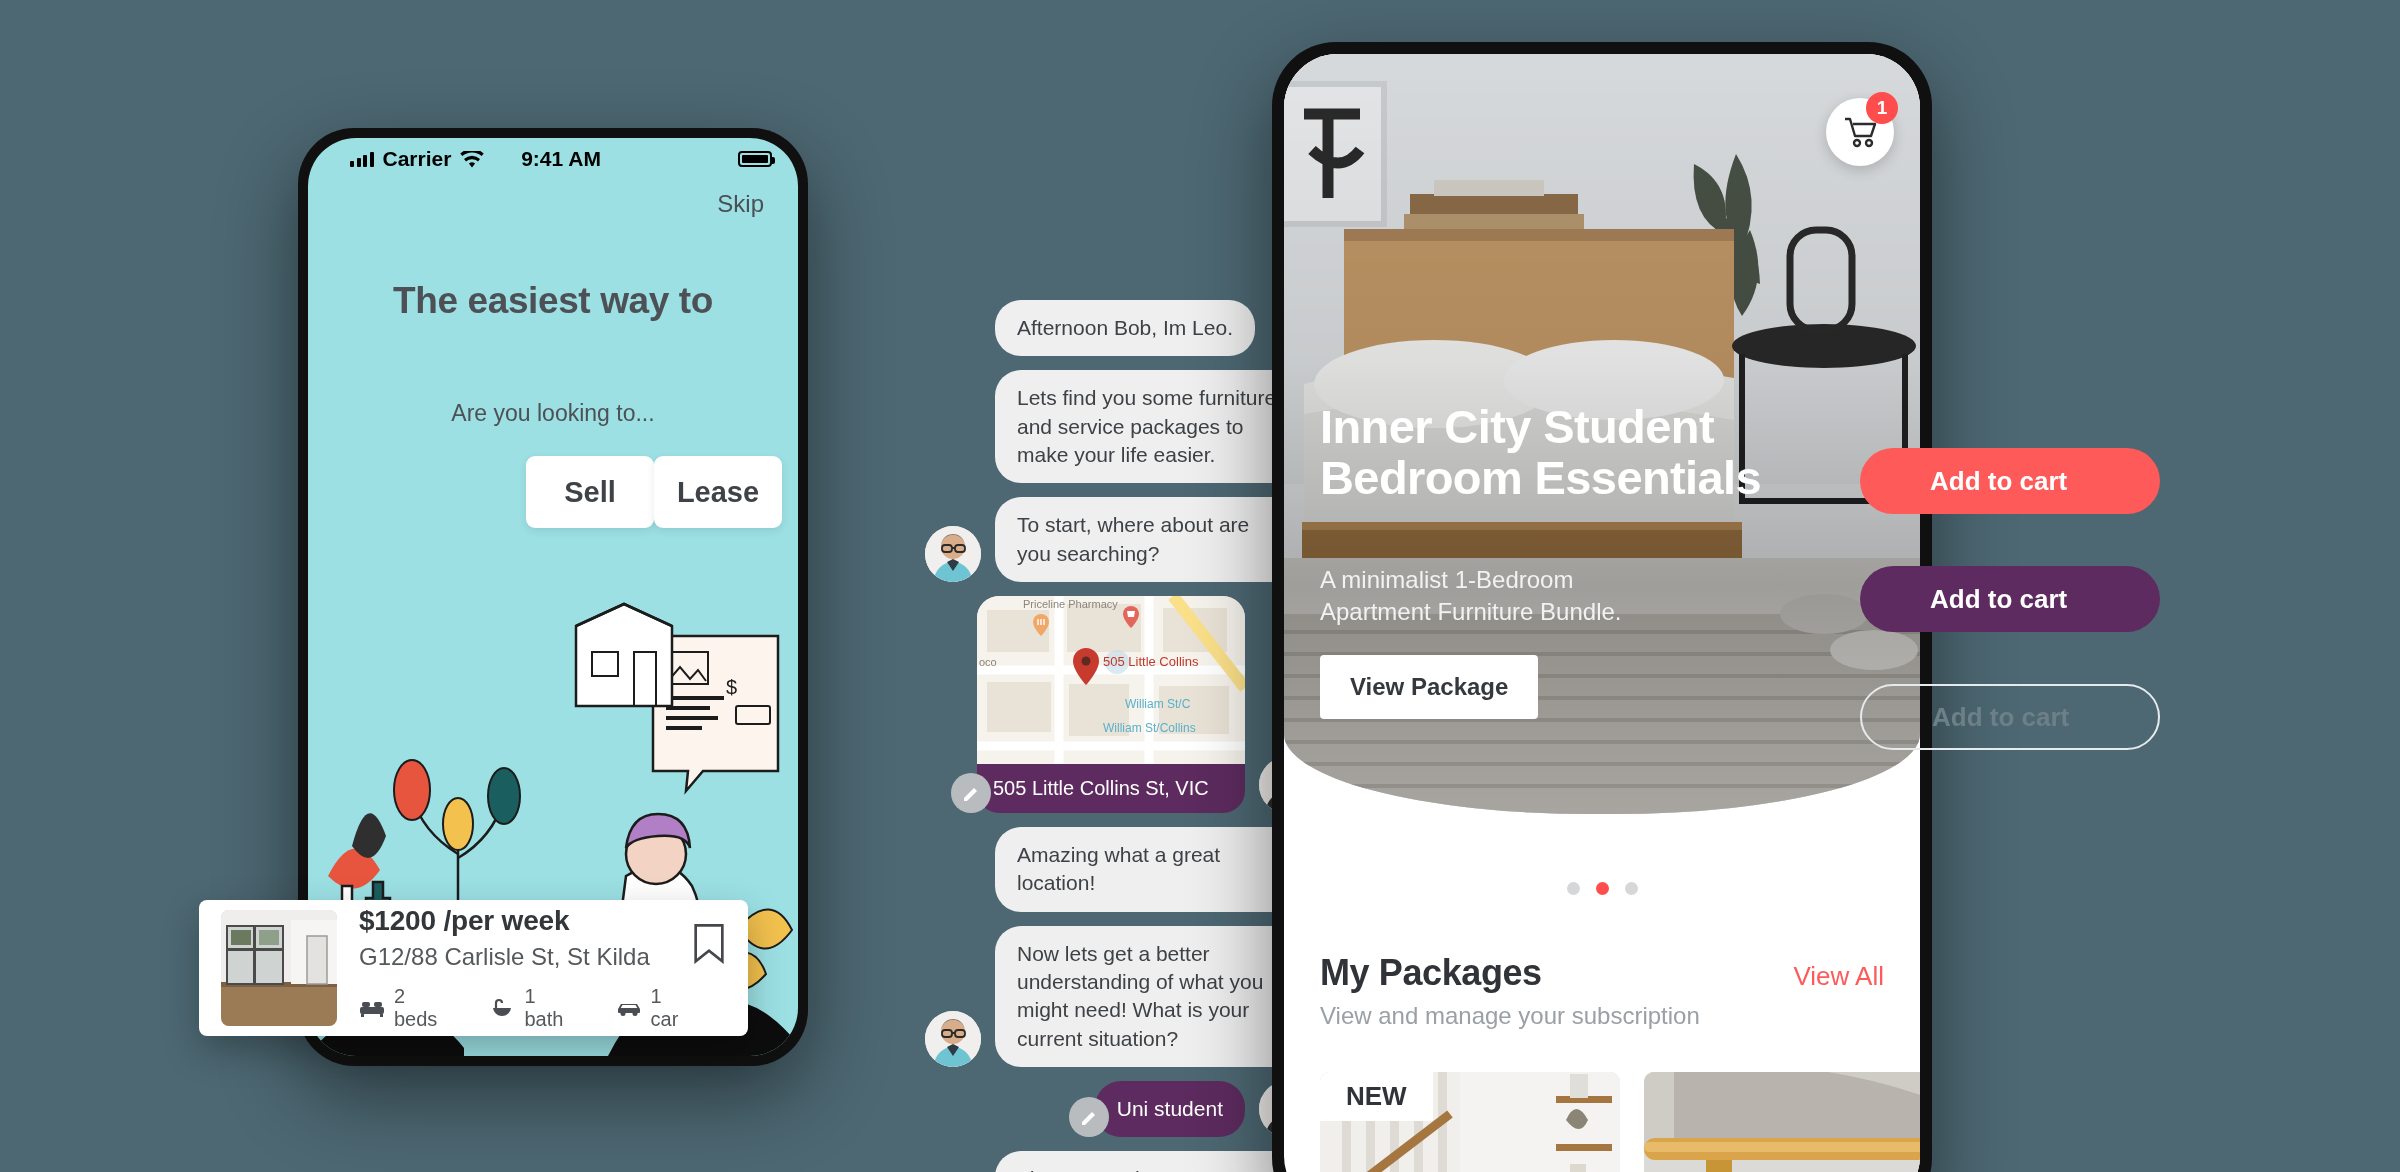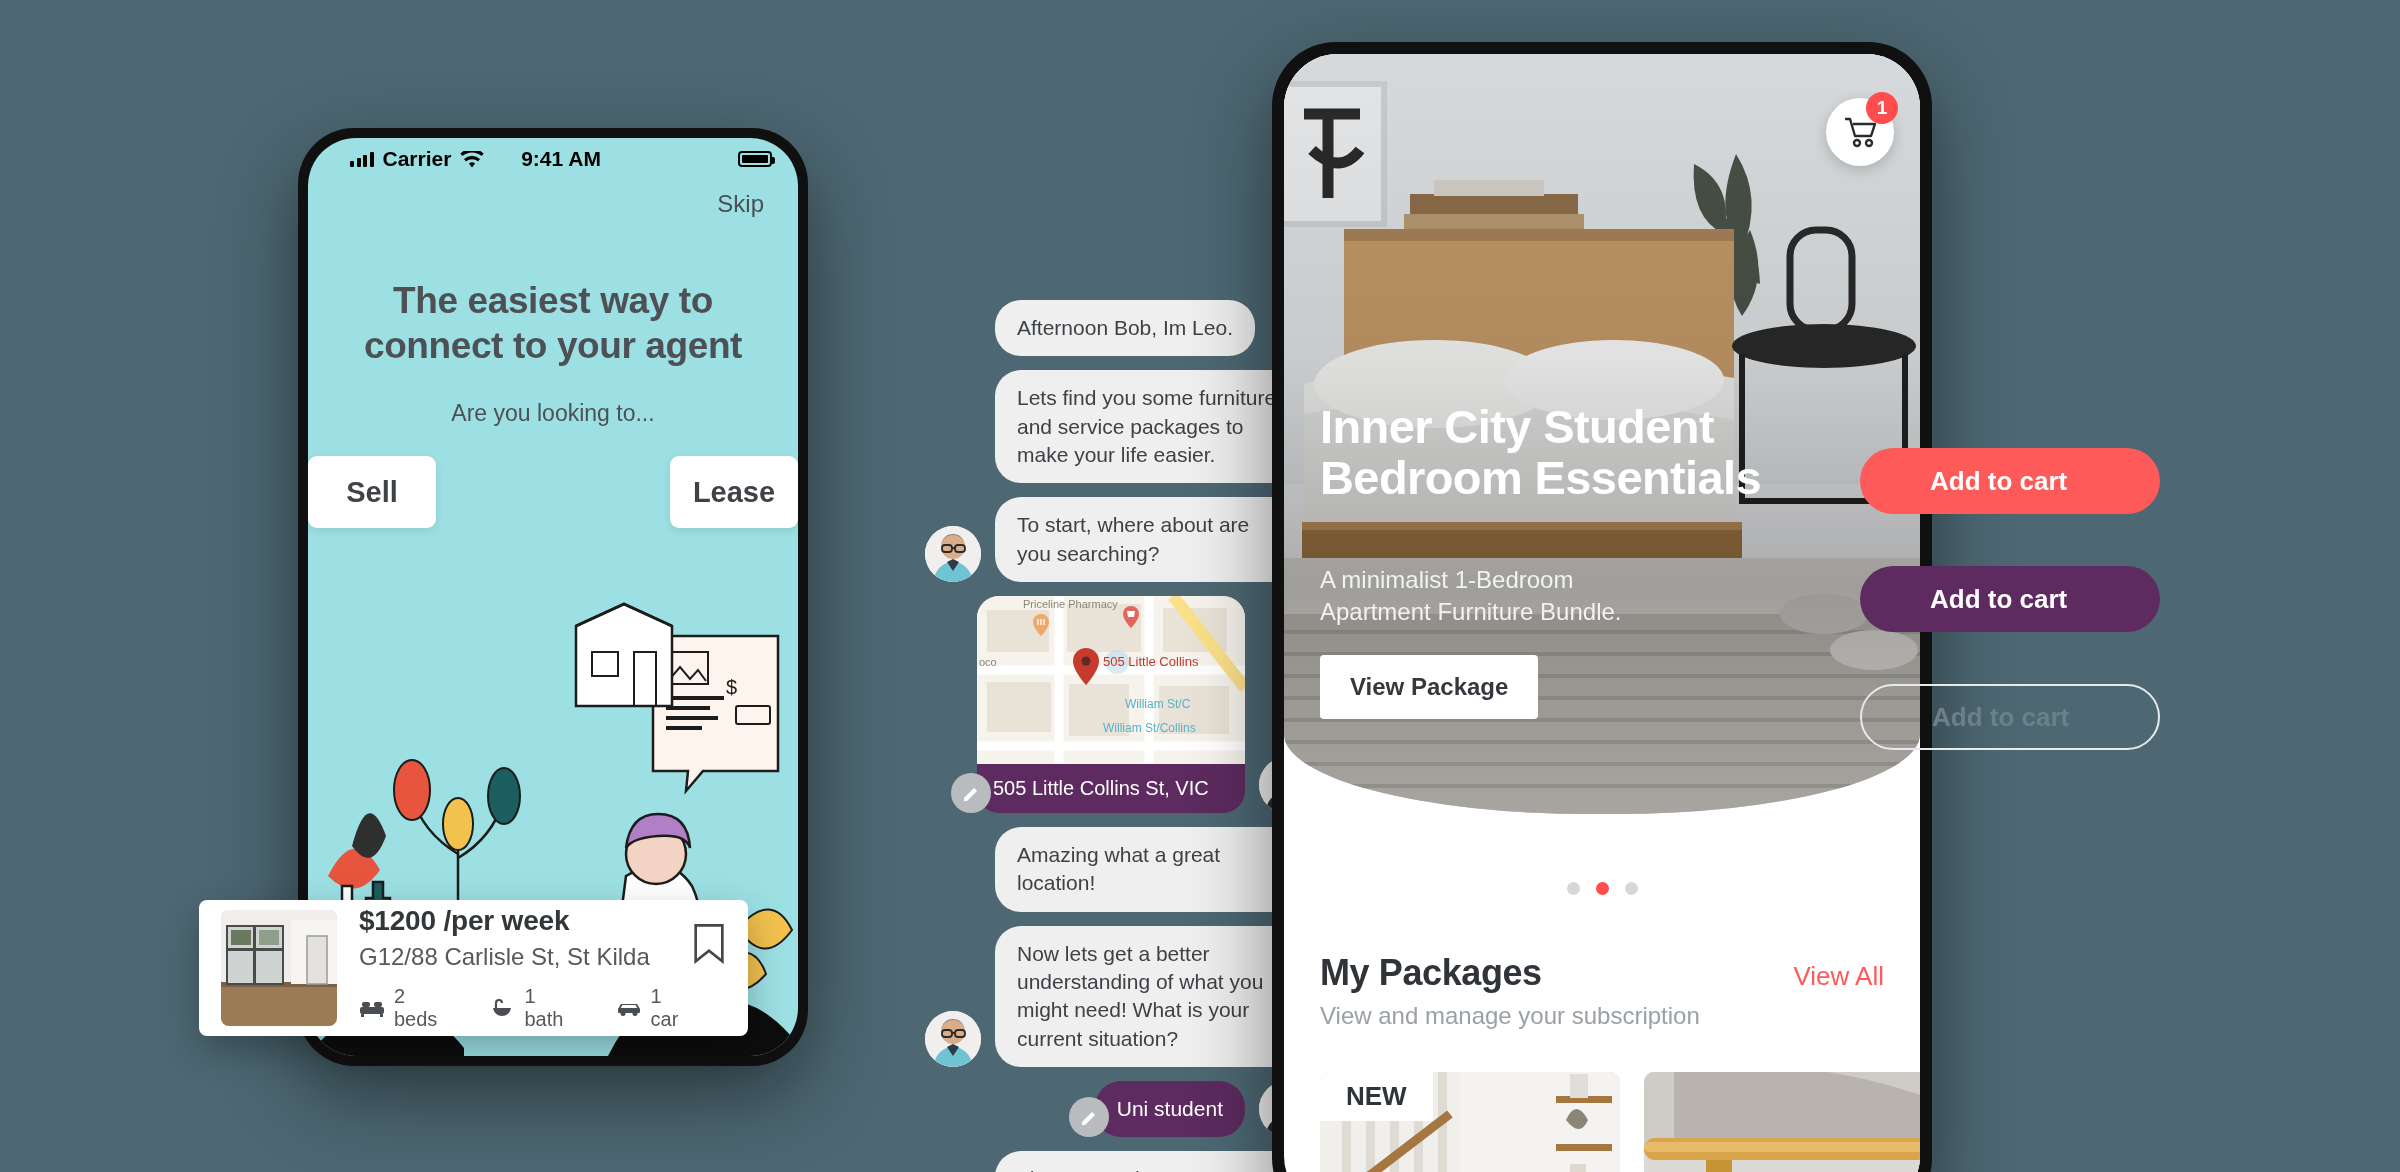--- a/index.html
+++ b/index.html
@@ -42,22 +42,22 @@
   
   #phone-left { left: 298px; top: 128px; width: 510px; height: 938px; border-radius: 56px; }
   #screen-left { left: 10px; top: 10px; width: 490px; height: 918px; border-radius: 48px;
                  background: #9ce0e4; }
   .skip { position: absolute; right: 34px; top: 52px; font-size: 24px; color: #4a5056; }
   .onb-title { position: absolute; left: 0; right: 0; top: 140px; text-align: center;
                font-size: 37px; line-height: 1.22; font-weight: 700; color: #4d5155;
                letter-spacing: -0.4px; }
   .onb-sub { position: absolute; left: 0; right: 0; top: 262px; text-align: center;
              font-size: 23px; color: #4d5155; }
-  .onb-btns { position: absolute; left: 0; right: 0; top: 318px;
-              display: flex; justify-content: space-between; gap: 28px; }
+  .onb-btns { position: absolute; left: 0; right: 16px; top: 318px;
+              display: flex; justify-content: flex-end; }
   .onb-btn { background: #fff; border: none; border-radius: 9px; width: 128px; height: 72px;
              font-size: 29px; font-weight: 700; color: #3f4348; cursor: pointer;
              font-family: "Liberation Sans", sans-serif;
              box-shadow: 0 3px 9px rgba(0,0,0,.09); }
 
   
   .illus { position: absolute; left: 0; right: 0; bottom: 0; height: 470px; }
   .illus svg { width: 100%; height: 100%; display: block; }
 
   
@@ -176,21 +176,20 @@
           <span class="battery">
               <i></i>
             </span>
         </span>
       </div>
 
       <div class="skip">Skip</div>
 
       <div class="onb-title">
         <div>The easiest way to</div>
-        <div>connect to your agent</div>
       </div>
 
       <div class="onb-sub">Are you looking to...</div>
 
       <div class="onb-btns">
         <button class="onb-btn">Sell</button>
         <button class="onb-btn">Lease</button>
       </div>
 
       <div class="illus">

